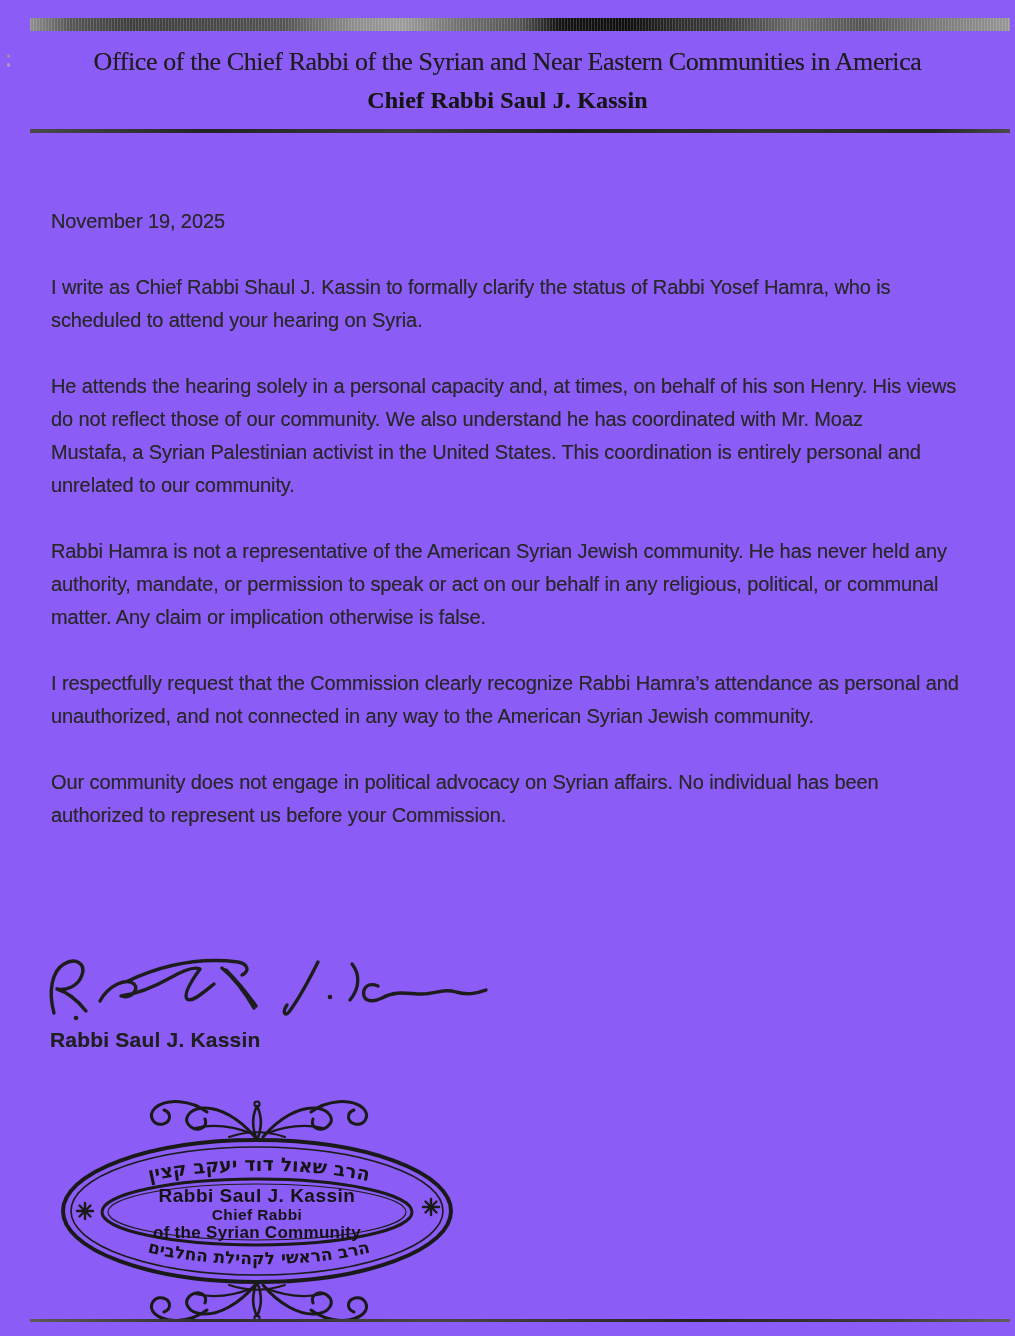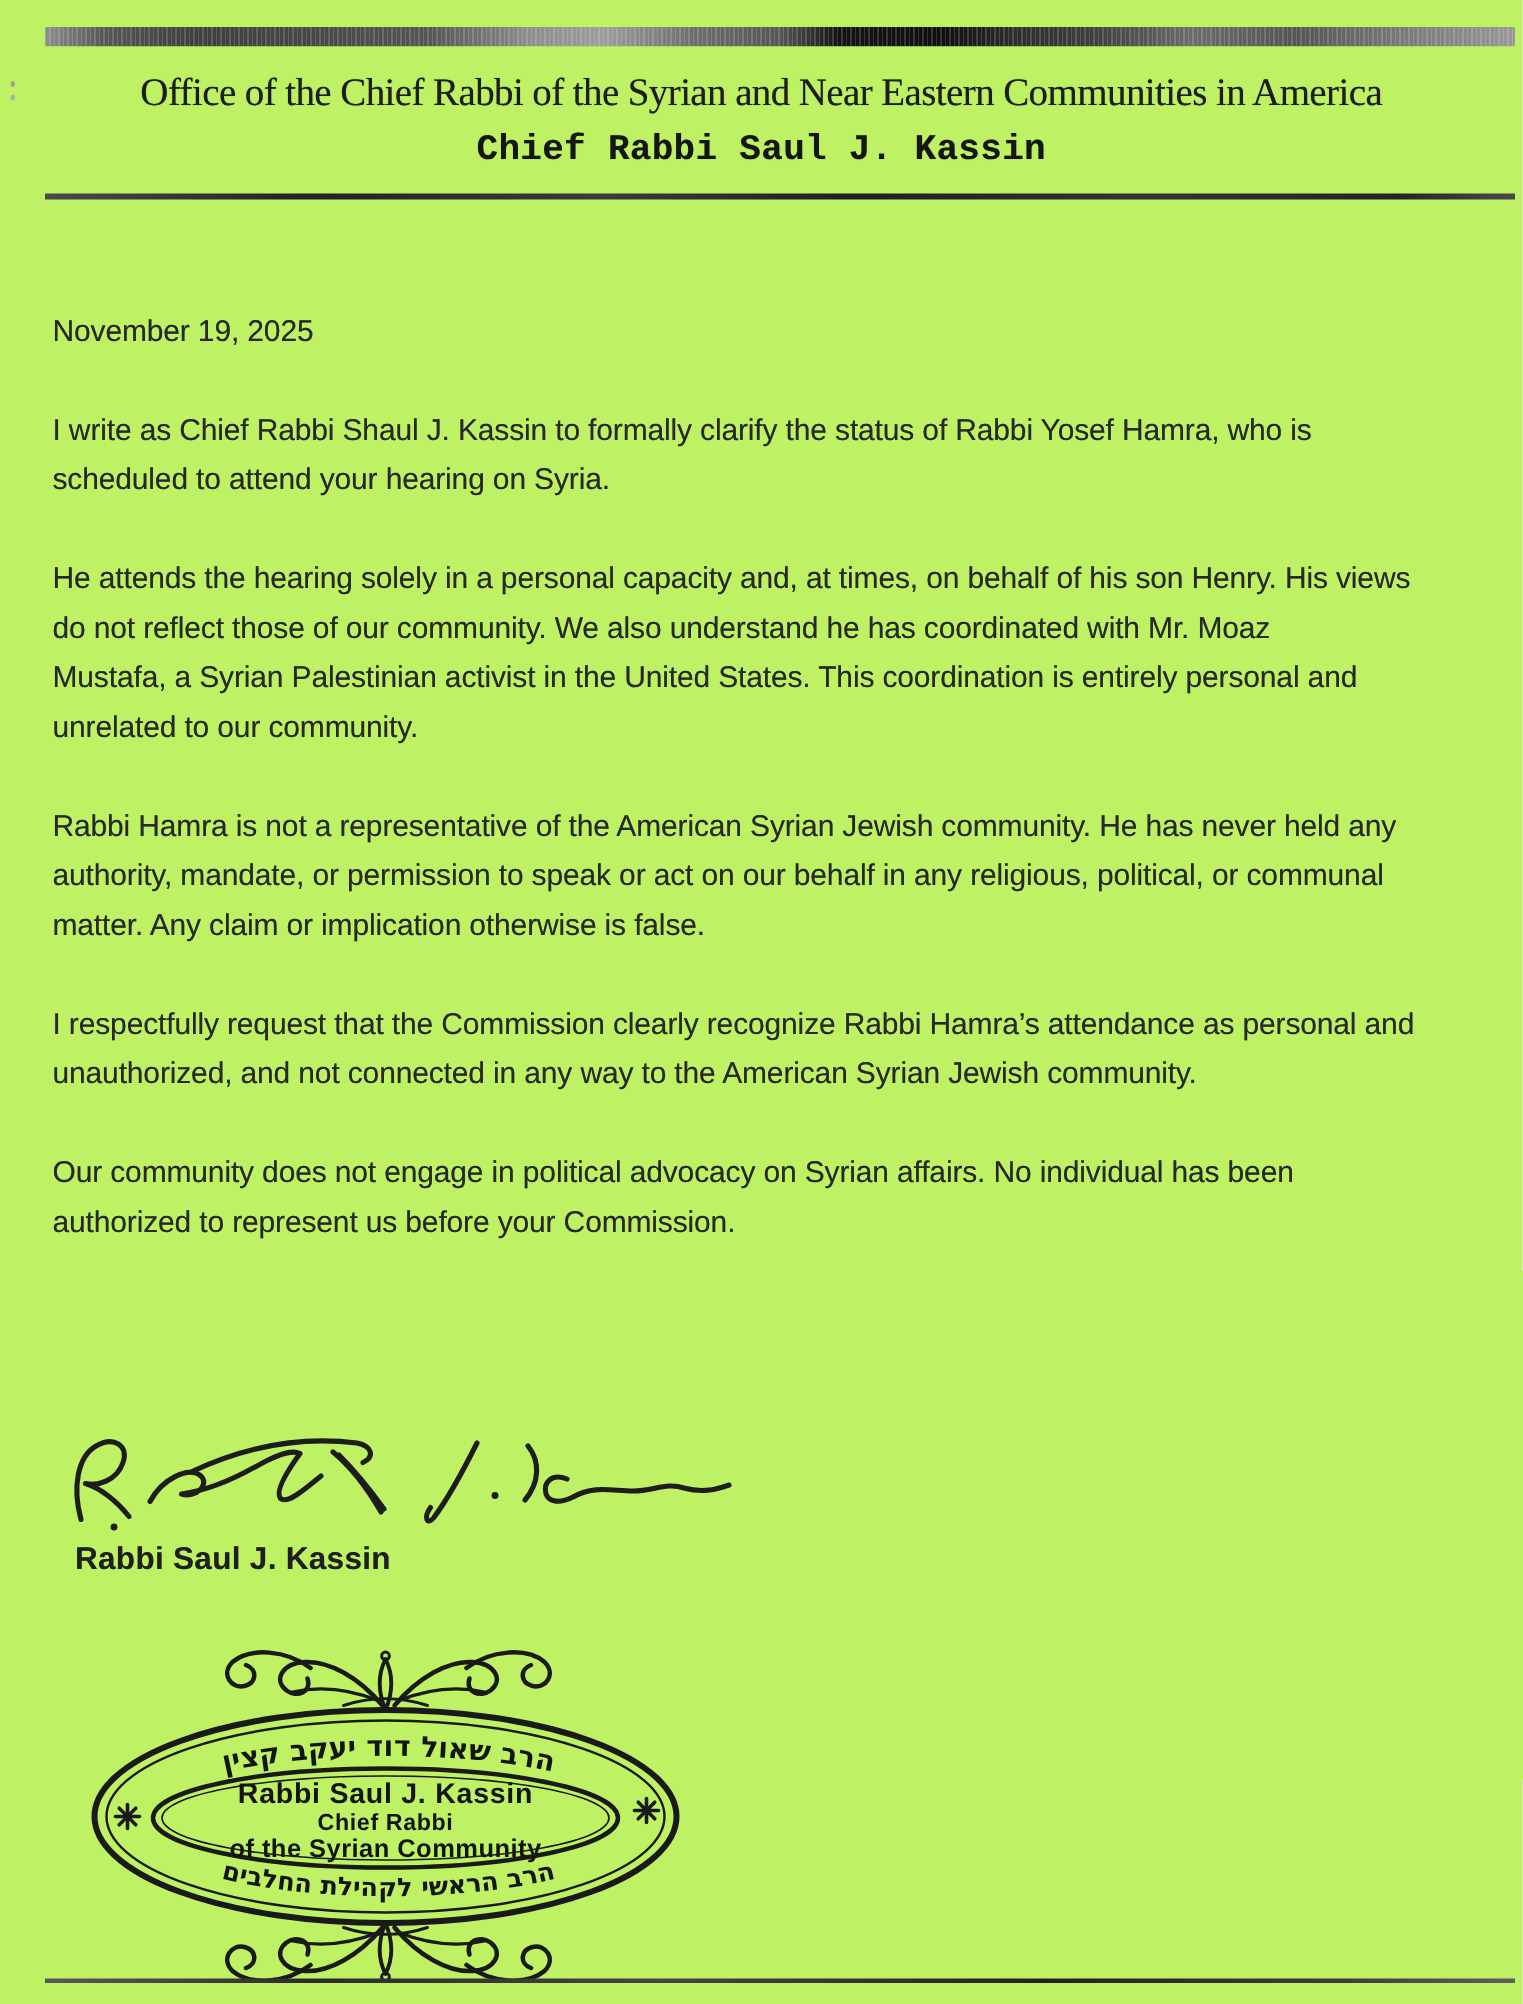--- a/index.html
+++ b/index.html
@@ -1,18 +1,18 @@
 <!DOCTYPE html>
 <html><head>
 <meta charset="utf-8">
 <style>
   html,body { margin:0; padding:0; background:#e8e8e8; }
   .page {
     position:relative; width:1015px; height:1336px; margin:0 auto;
-    background:#bef264; overflow:hidden;
+    background:#8b5cf6; overflow:hidden;
     font-family:"Liberation Sans", sans-serif; color:#262626;
   }
 
   
   .top-bar {
     position:absolute; left:30px; top:18px; width:980px; height:13px;
     background:
       repeating-linear-gradient(90deg, rgba(255,255,255,.16) 0 1px, rgba(0,0,0,0) 1px 3px),
       linear-gradient(90deg,#8f8f8f 0%,#575757 4%,#3f3f3f 10%,#474747 18%,#555 26%,
         #8e8e8e 33%,#9d9d9d 38%,#6f6f6f 44%,#565656 50%,#141414 54%,#0f0f0f 61%,
@@ -24,34 +24,34 @@
     background:#9a9a9a; border-radius:50%; box-shadow:0 9px 0 #ababab; opacity:.85;
   }
 
   .org-line {
     position:absolute; left:0; top:47px; width:100%; text-align:center;
     font-family:"Liberation Serif", serif; font-size:26px; letter-spacing:-0.4px;
     color:#1d1d1d; text-shadow:0 0 .5px rgba(20,20,20,.55);
   }
   .chief-line {
     position:absolute; left:0; top:87px; width:100%; text-align:center;
-    font-family:Liberation Mono, monospace; font-weight:700; font-size:24px;
+    font-family:Liberation Serif, serif; font-weight:700; font-size:24px;
     letter-spacing:0.2px; color:#151515; text-shadow:0 0 .5px rgba(20,20,20,.45);
   }
   .rule-top {
     position:absolute; left:30px; top:129px; width:980px; height:4px;
     background:linear-gradient(90deg,#4a4a4a,#222 18%,#3b3b3b 38%,#1f1f1f 55%,#333 75%,#242424 92%,#4a4a4a);
   }
 
   .letter-body {
     position:absolute; left:35px; top:205px; width:975px;
     font-size:20px; line-height:33px; letter-spacing:-0.1px; color:#282828;
     text-shadow:0 0 .4px rgba(30,30,30,.5);
   }
-  .letter-body p { margin:0 0 33px 0; white-space:nowrap; }
+  .letter-body p { margin:0 0 33px 16px; white-space:nowrap; }
 
   .signature-svg { position:absolute; left:42px; top:944px; width:445px; height:92px; overflow:visible; }
   .signature-svg path { fill:none; stroke:#1d1d1d; stroke-width:3.4; stroke-linecap:round; stroke-linejoin:round; }
   .signature-svg circle { fill:#1d1d1d; }
 
   .sig-name {
     position:absolute; left:50px; top:1028px;
     font-size:21px; font-weight:700; letter-spacing:0.2px; color:#1f1f1f;
     text-shadow:0 0 .4px rgba(25,25,25,.5);
   }

